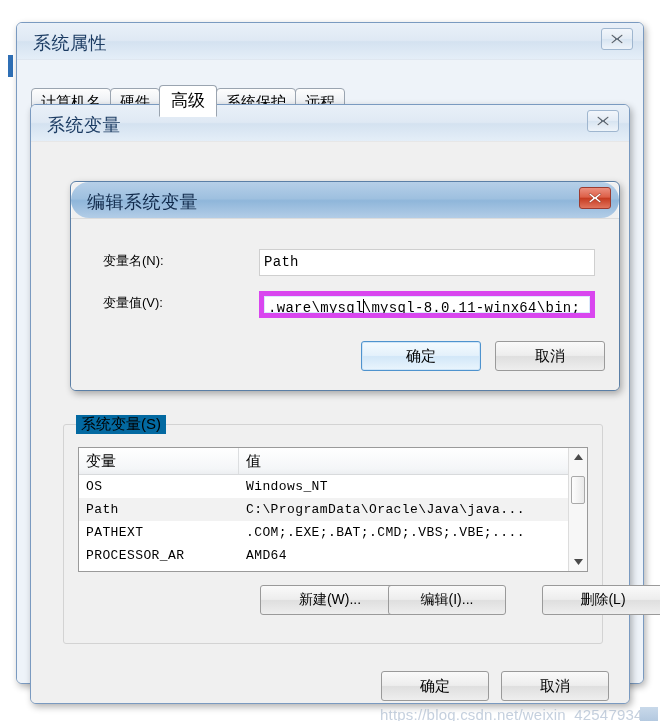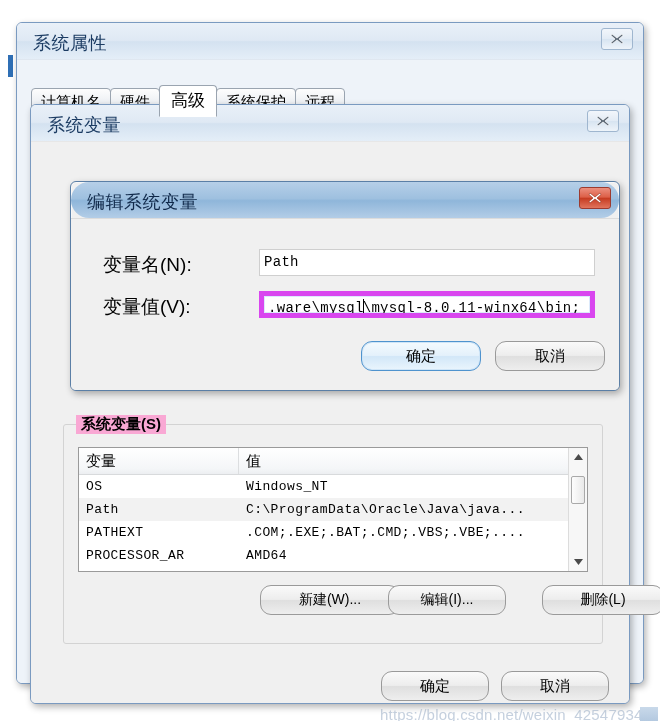--- a/index.html
+++ b/index.html
@@ -152,26 +152,25 @@
   .groupbox {
     position: absolute;
     border: 1px solid #d3d3d3;
     border-radius: 3px;
     box-sizing: border-box;
   }
   .groupbox-label {
     position: absolute;
     top: -10px;
     left: 12px;
-    background: #f9a8d4;
+    background: #0369a1;
     padding: 0 5px;
     font-size: 15px;
     color: #000;
     white-space: nowrap;
-    font-weight: bold;
   }
 
   
   .listview {
     position: absolute;
     left: 14px;
     top: 22px;
     right: 14px;
     height: 125px;
     border: 1px solid #9a9a9a;
@@ -261,21 +260,21 @@
   }
   .field-row {
     position: absolute;
     left: 0; right: 0;
     height: 28px;
   }
   .field-label {
     position: absolute;
     left: 32px;
     top: 3px;
-    font-size: 19px;
+    font-size: 13px;
     white-space: nowrap;
     text-align: right;
   }
   .textbox {
     position: absolute;
     left: 188px;
     right: 24px;
     top: 0;
     height: 27px;
     background: #ffffff;
@@ -297,21 +296,21 @@
     background: #000;
     vertical-align: -2px;
     margin: 0 -1px;
   }
 
   
   .btn {
     position: absolute;
     height: 30px;
     border: 1px solid #9a9a9a;
-    border-radius: 11px;
+    border-radius: 3px;
     background: linear-gradient(to bottom, #fafafa 0%, #ededed 48%, #dfdfdf 52%, #eeeeee 100%);
     font-family: "Liberation Sans", sans-serif;
     font-size: 15px;
     color: #000;
     display: flex;
     align-items: center;
     justify-content: center;
     box-sizing: border-box;
     white-space: nowrap;
   }

